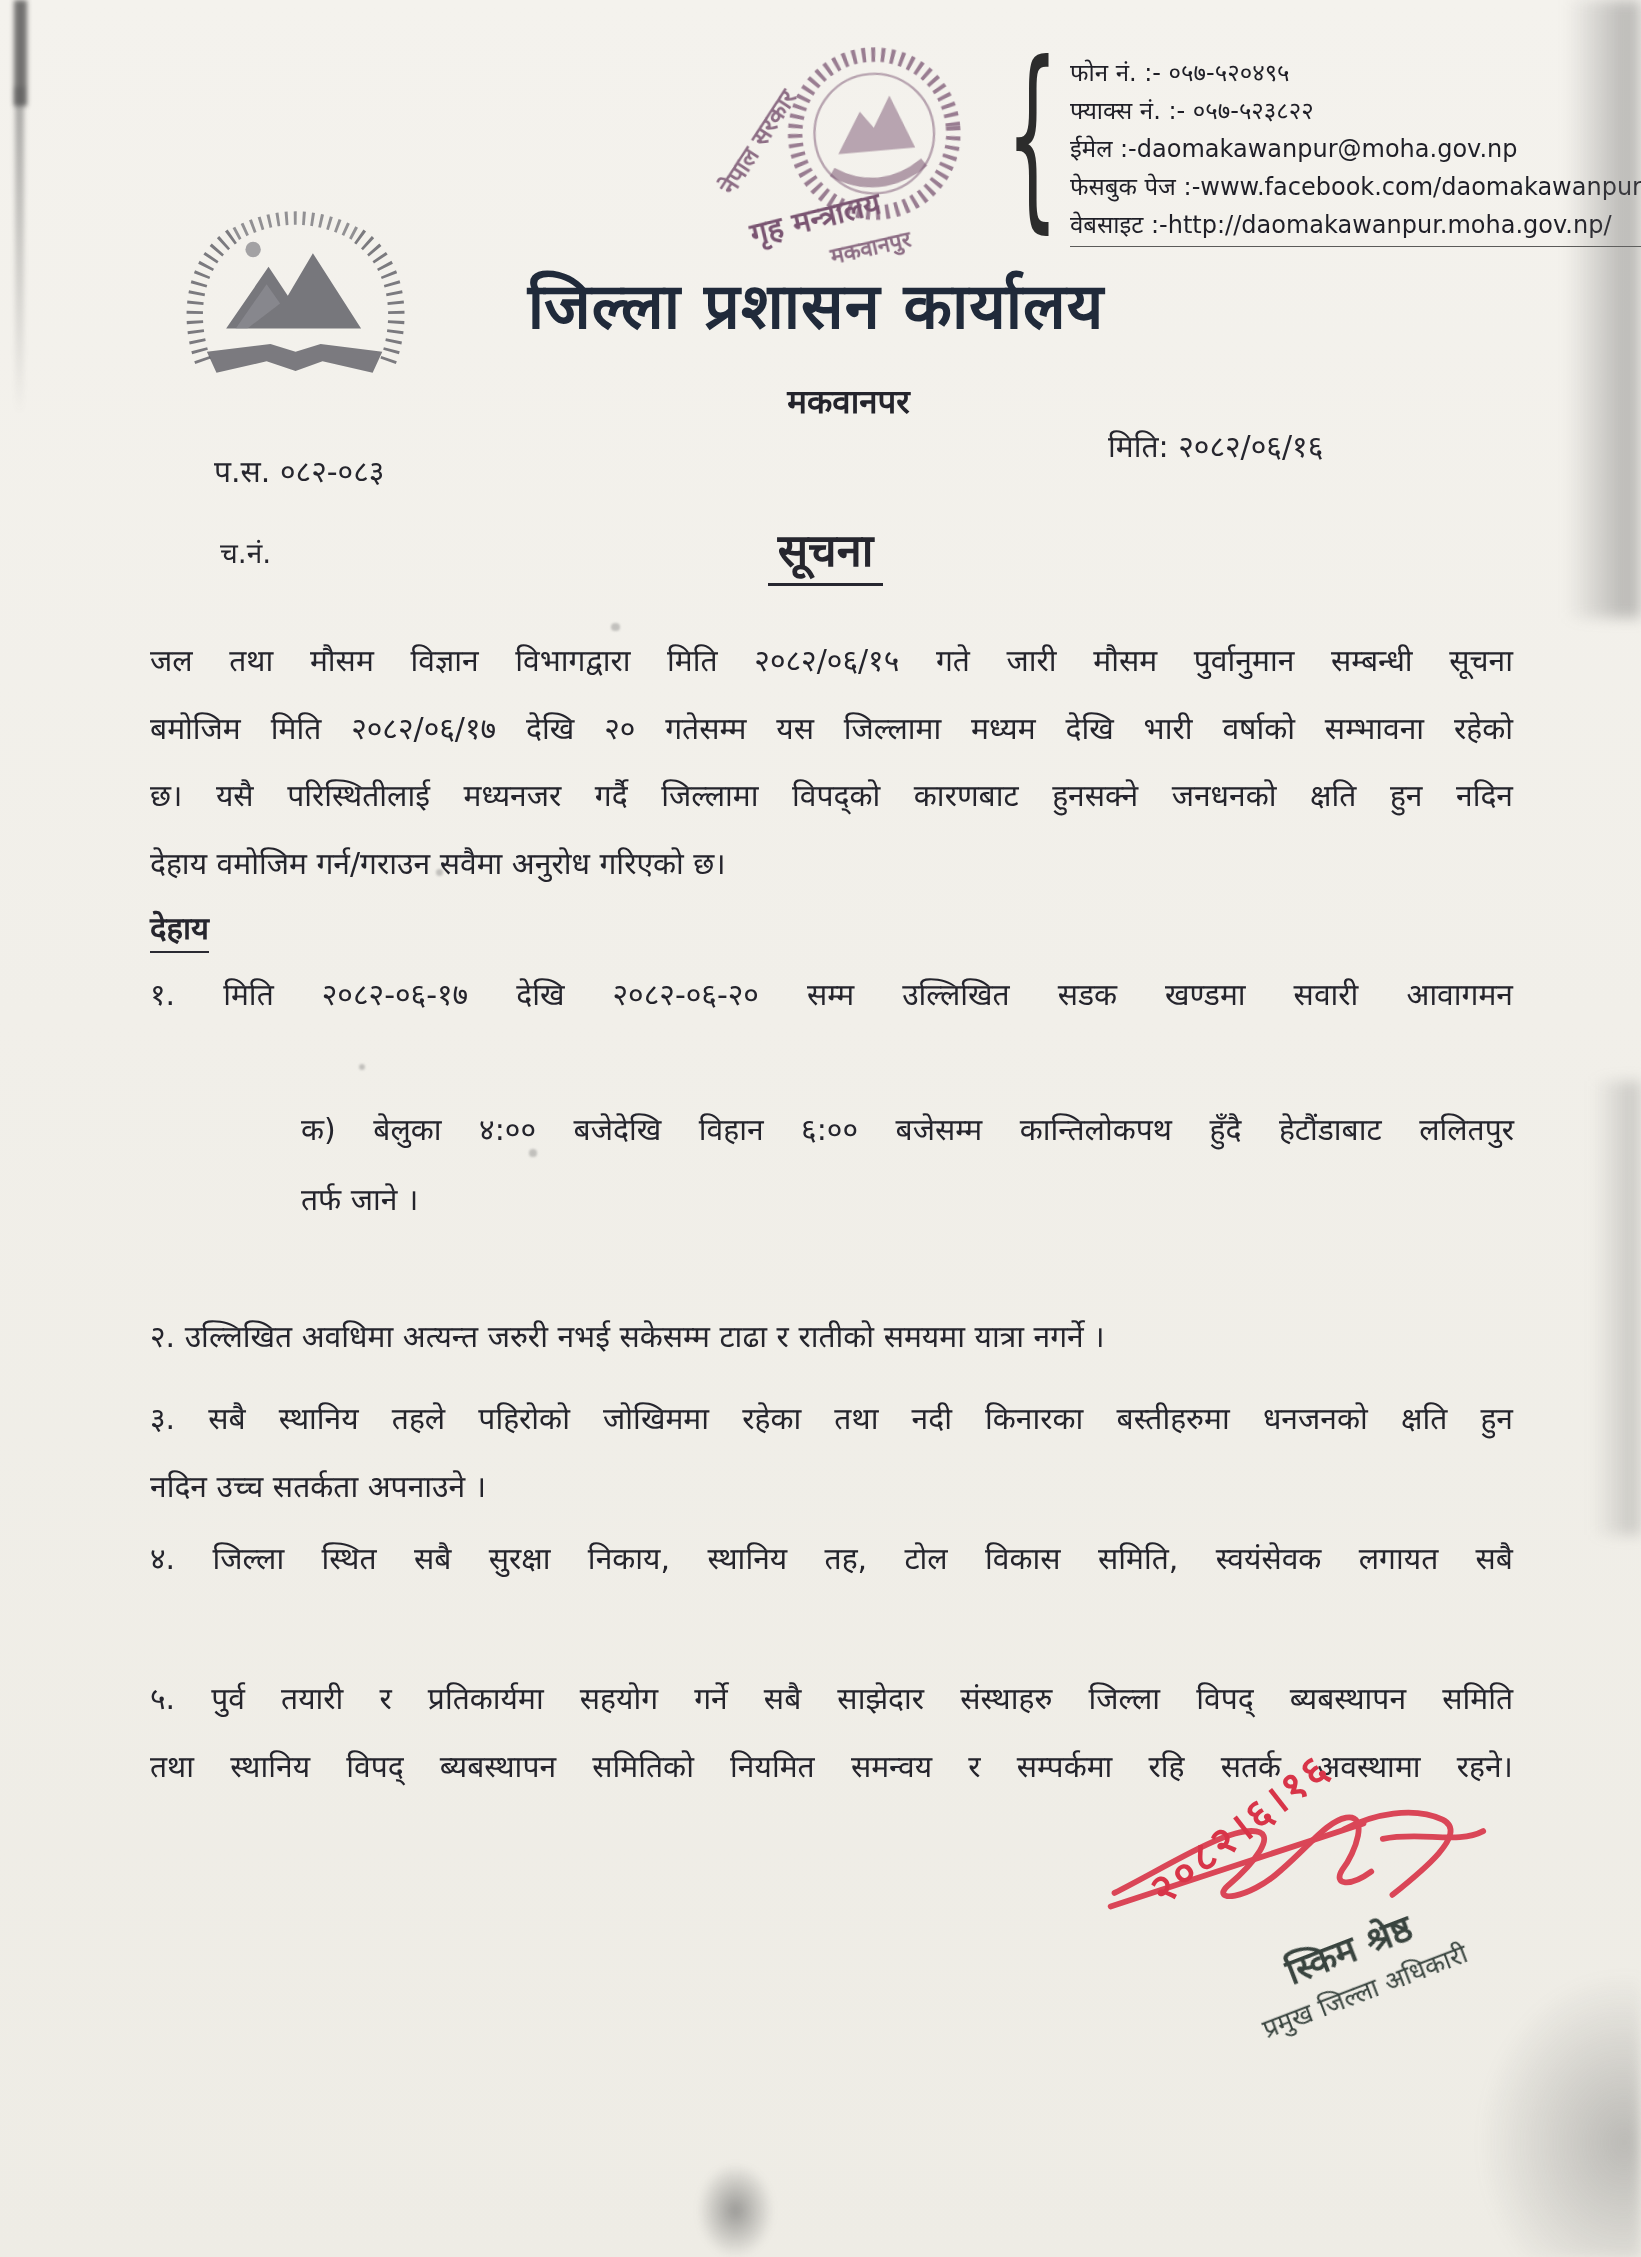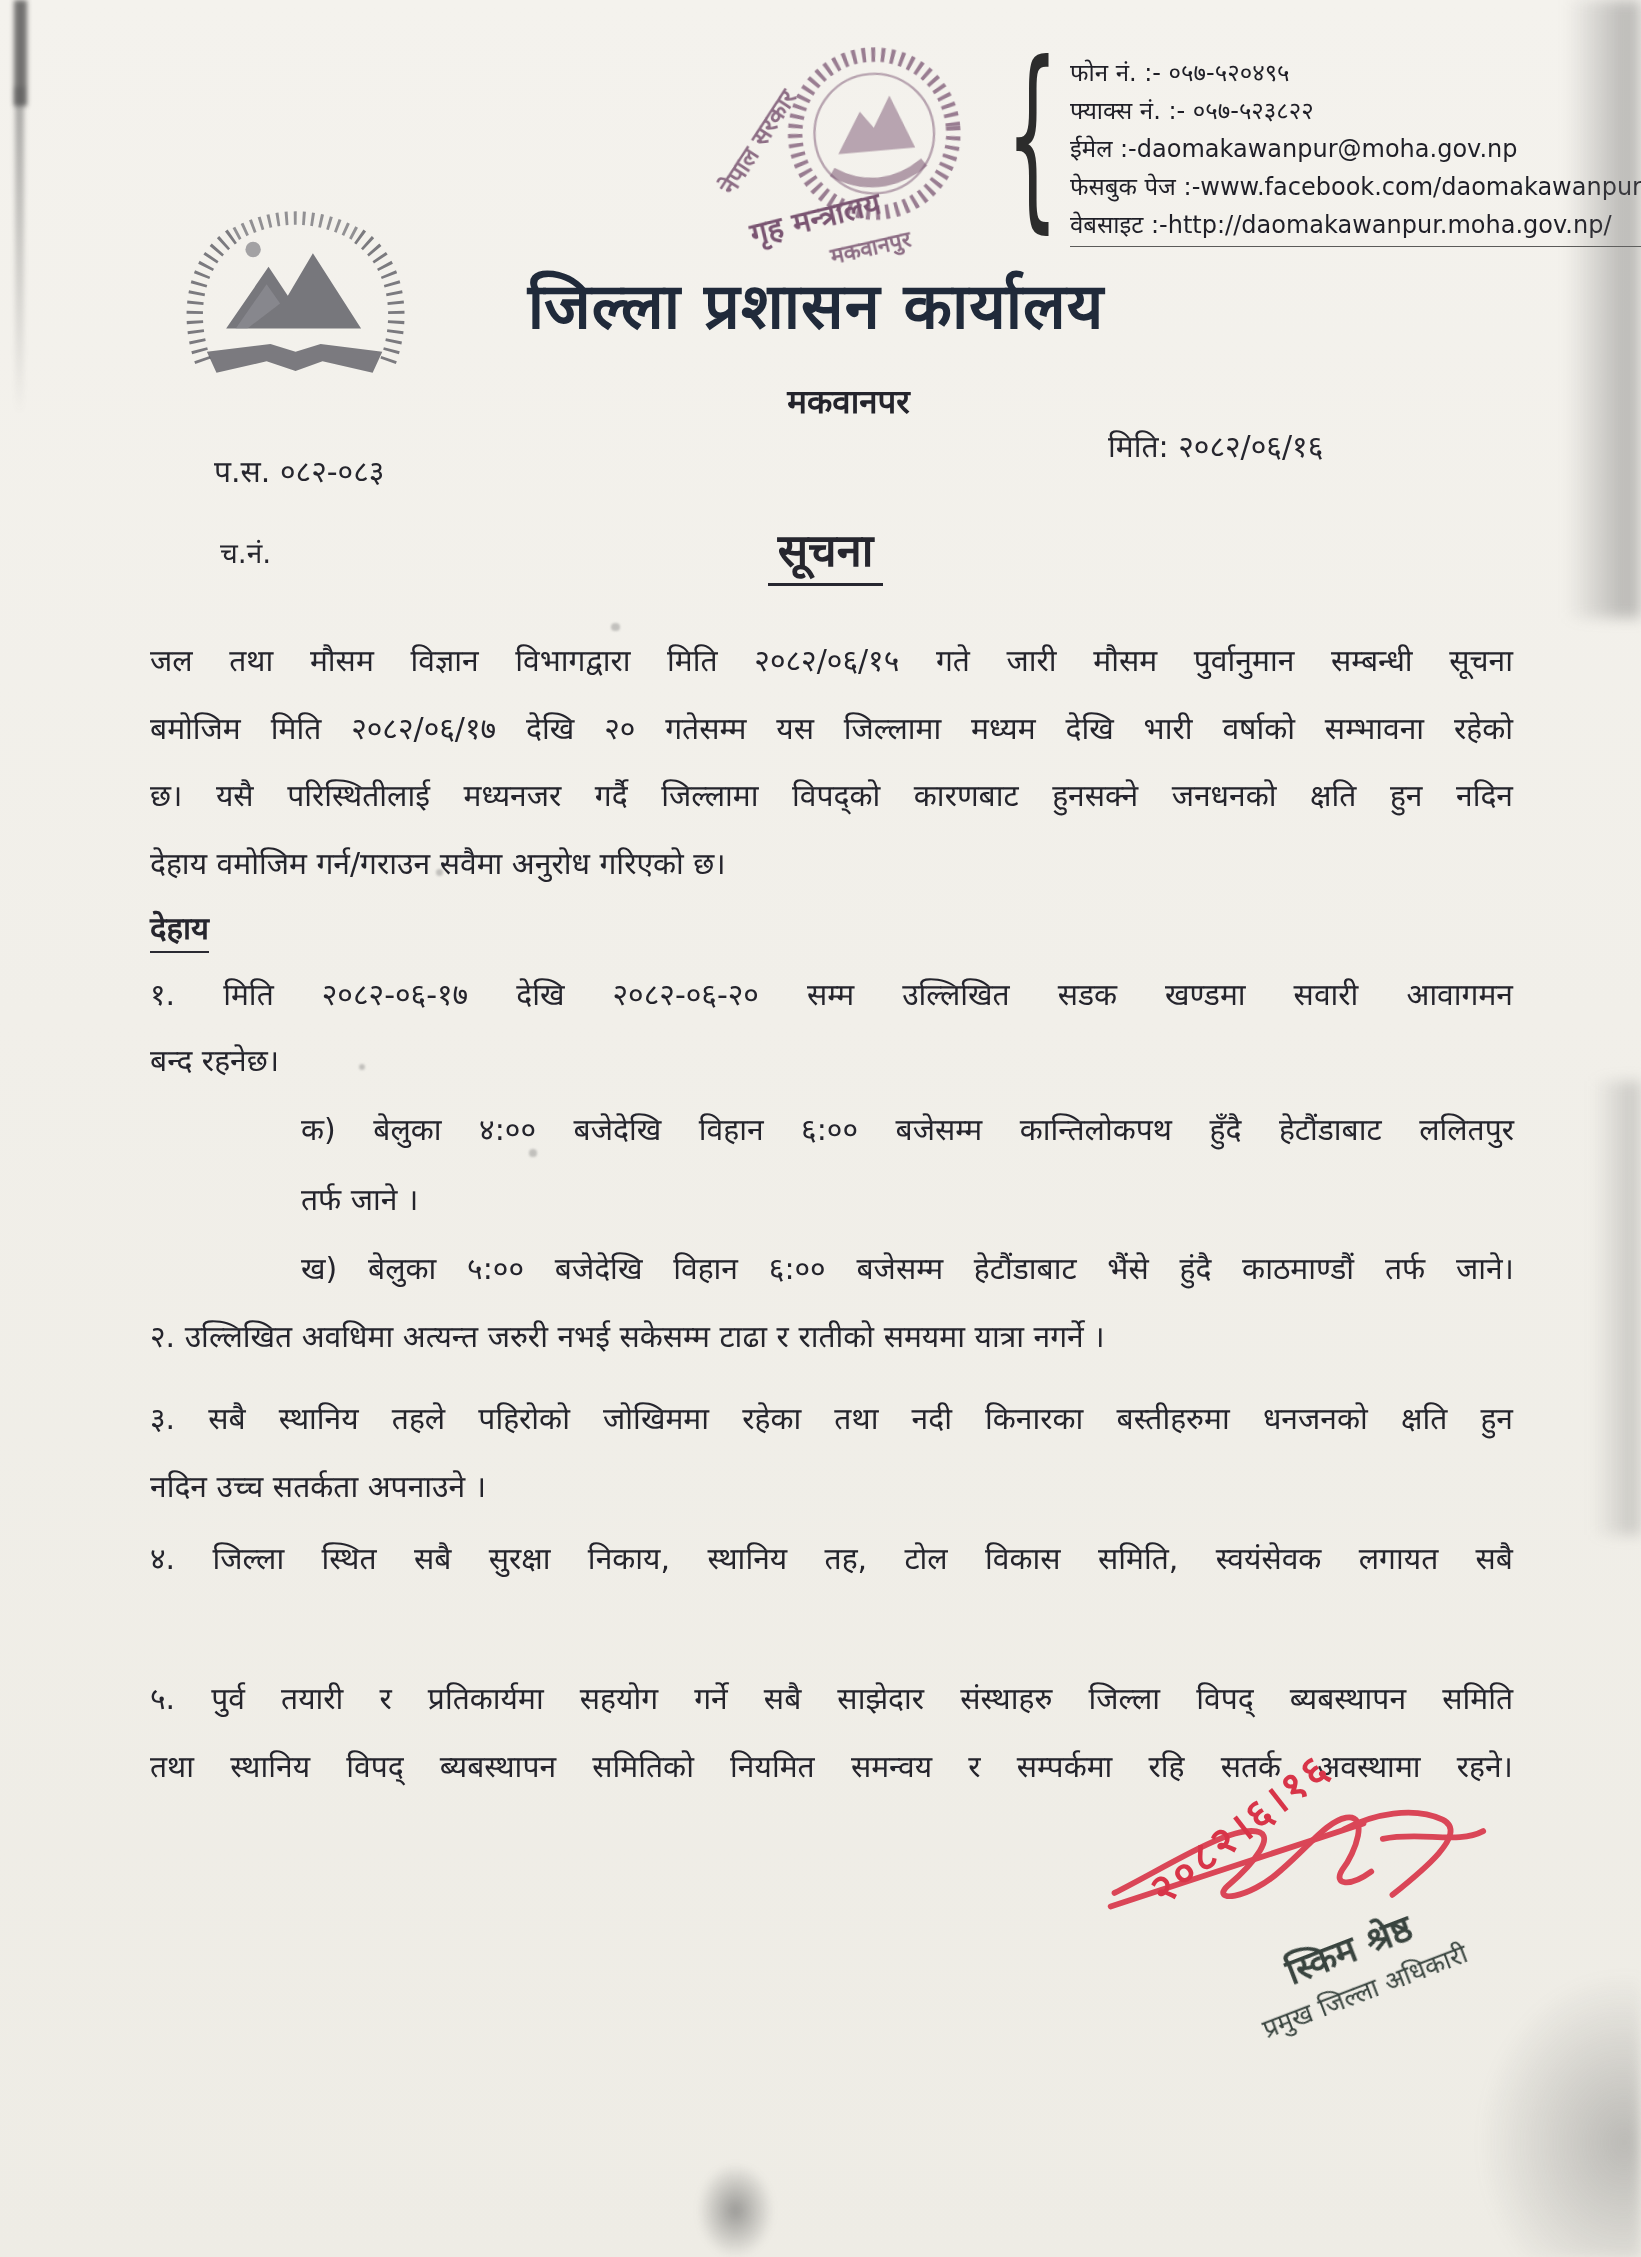--- a/index.html
+++ b/index.html
@@ -111,26 +111,24 @@
   </div>
 
   <div class="bl just" style="top:639px">जल तथा मौसम विज्ञान विभागद्वारा मिति २०८२/०६/१५ गते जारी मौसम पुर्वानुमान सम्बन्धी सूचना</div>
   <div class="bl just" style="top:707px">बमोजिम मिति २०८२/०६/१७ देखि २० गतेसम्म यस जिल्लामा मध्यम देखि भारी वर्षाको सम्भावना रहेको</div>
   <div class="bl just" style="top:774px">छ।  यसै परिस्थितीलाई मध्यनजर गर्दै जिल्लामा विपद्को कारणबाट हुनसक्ने जनधनको क्षति हुन नदिन</div>
   <div class="bl" style="top:842px">देहाय वमोजिम गर्न/गराउन सवैमा अनुरोध गरिएको छ।</div>
 
   <div class="dehay">देहाय</div>
 
   <div class="bl just" style="top:973px">१. मिति २०८२-०६-१७ देखि २०८२-०६-२० सम्म उल्लिखित सडक खण्डमा सवारी आवागमन</div>
-  <div class="bl" style="top:1039px">बन्द  रहनेछ।</div>
 
   <div class="bl just sub" style="top:1108px">क) बेलुका ४:०० बजेदेखि विहान ६:०० बजेसम्म कान्तिलोकपथ हुँदै हेटौंडाबाट ललितपुर</div>
   <div class="bl sub" style="top:1178px">तर्फ जाने ।</div>
 
-  <div class="bl just sub" style="top:1247px">ख) बेलुका ५:०० बजेदेखि विहान ६:०० बजेसम्म हेटौंडाबाट भैंसे हुंदै काठमाण्डौं तर्फ जाने।</div>
 
   <div class="bl" style="top:1315px">२. उल्लिखित अवधिमा अत्यन्त जरुरी नभई सकेसम्म टाढा र रातीको समयमा यात्रा नगर्ने ।</div>
 
   <div class="bl just" style="top:1397px">३. सबै स्थानिय तहले पहिरोको जोखिममा रहेका तथा नदी किनारका बस्तीहरुमा धनजनको क्षति हुन</div>
   <div class="bl" style="top:1465px">नदिन उच्च सतर्कता अपनाउने ।</div>
 
   <div class="bl just" style="top:1537px">४. जिल्ला स्थित सबै सुरक्षा निकाय, स्थानिय तह, टोल विकास समिति, स्वयंसेवक लगायत सबै</div>
 
   <div class="bl just" style="top:1677px">५. पुर्व तयारी र प्रतिकार्यमा सहयोग गर्ने सबै साझेदार संस्थाहरु जिल्ला विपद् ब्यबस्थापन समिति</div>
   <div class="bl just" style="top:1745px">तथा स्थानिय विपद् ब्यबस्थापन समितिको नियमित समन्वय र सम्पर्कमा रहि सतर्क अवस्थामा रहने।</div>

